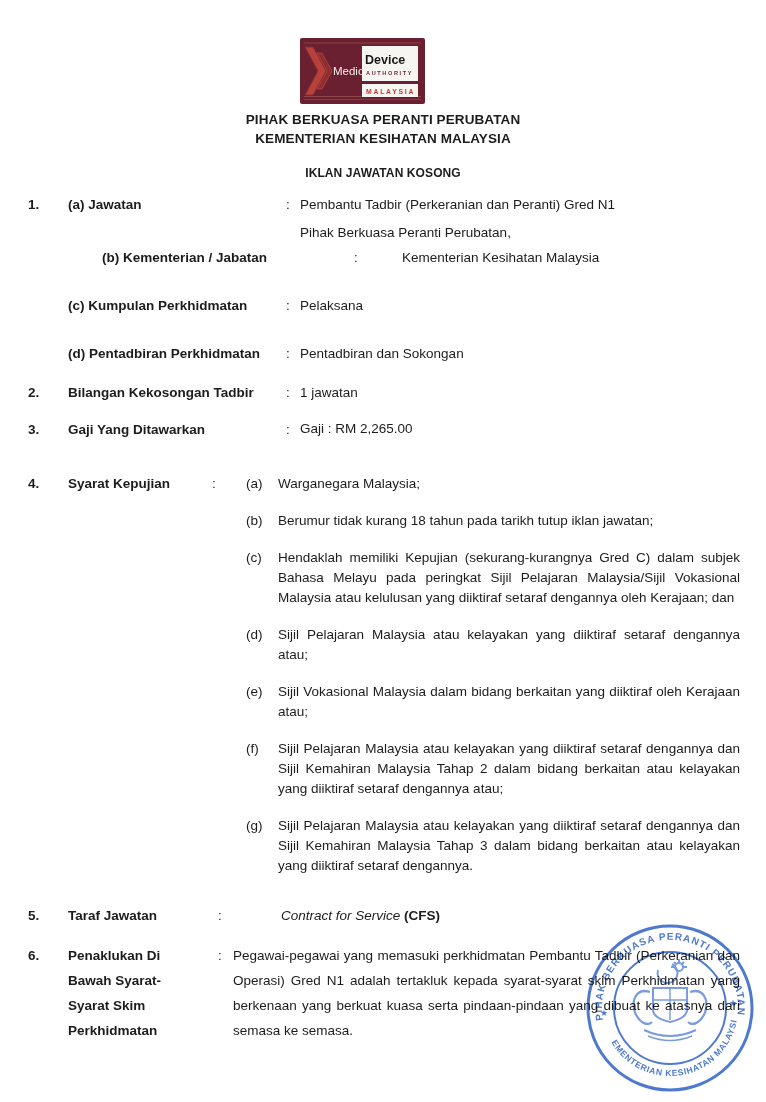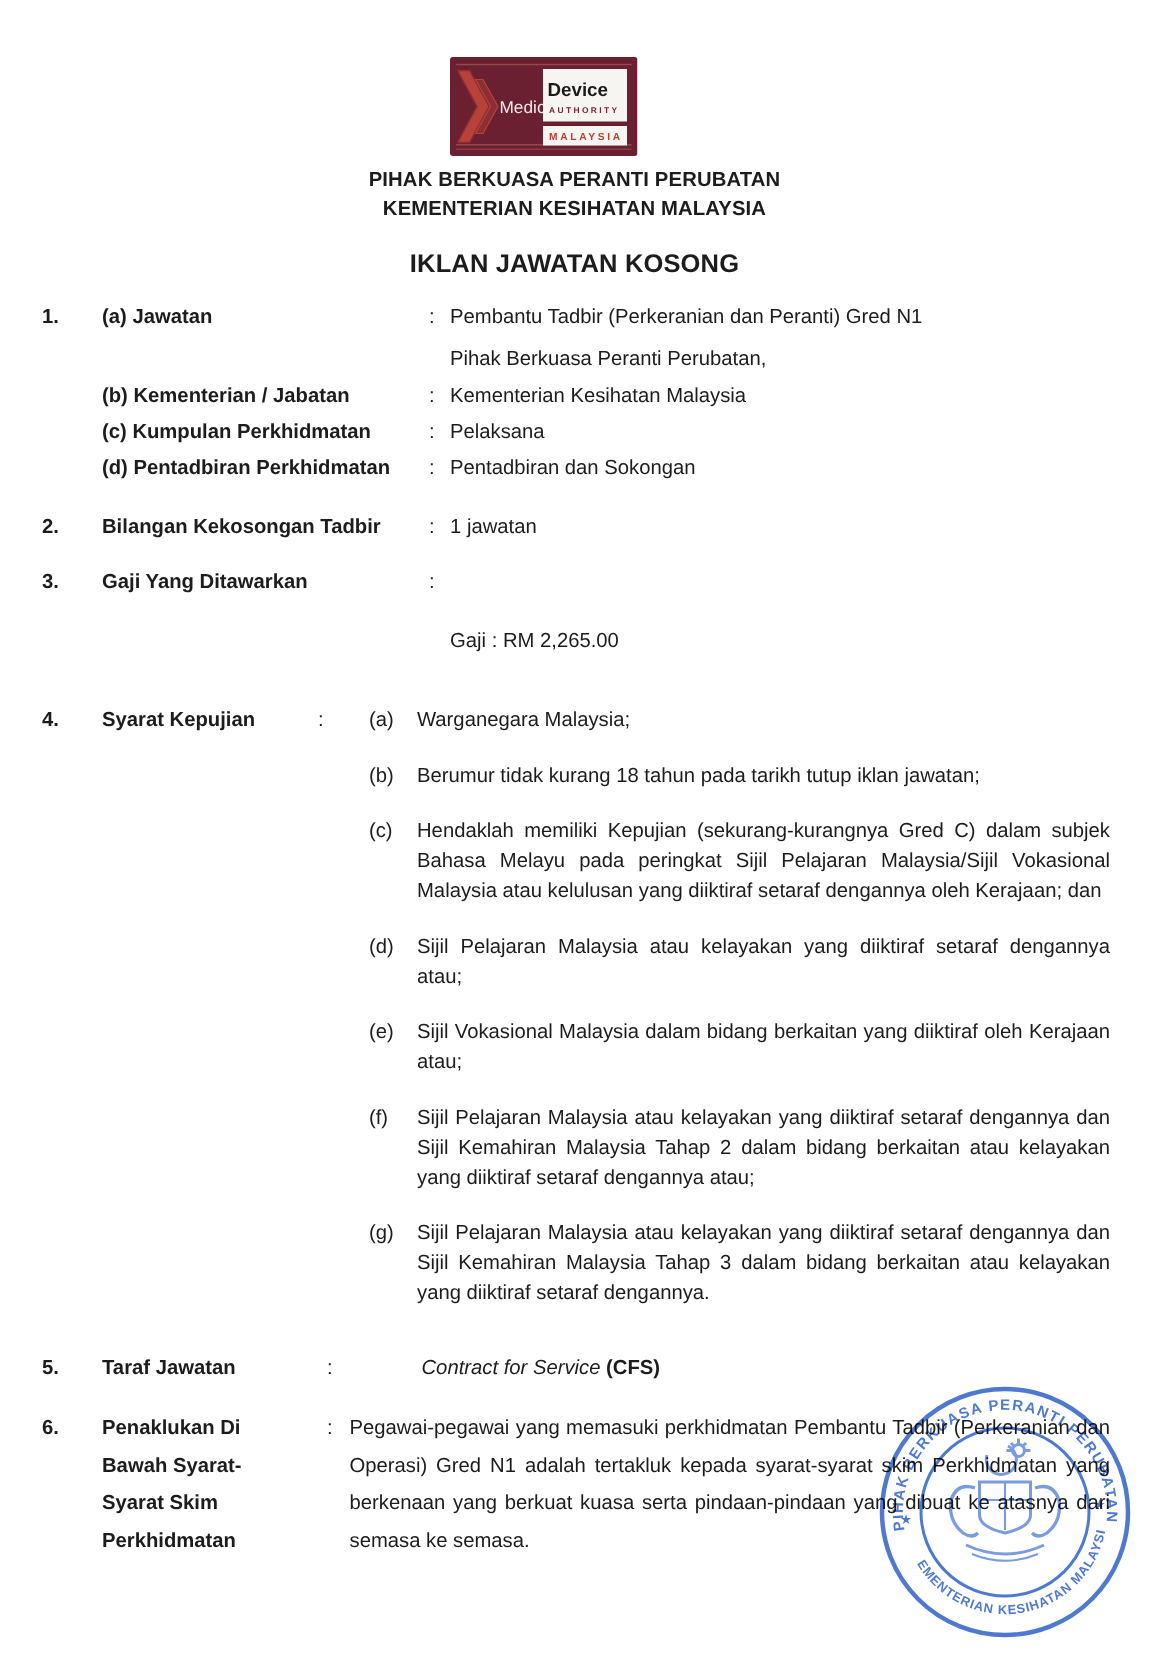--- a/index.html
+++ b/index.html
@@ -8,41 +8,41 @@
     width:766px; height:1102px; position:relative; overflow:hidden;
     font-family:"Liberation Sans", sans-serif;
     color:#1c1c1c; font-size:13.5px;
   }
   .page { position:relative; width:766px; height:1102px; }
 
   
   .header { text-align:center; padding-top:38px; }
   .logo-wrap { display:flex; justify-content:center; margin-left:-42px; }
   .org { font-weight:bold; font-size:13.5px; line-height:19px; margin-top:6px; letter-spacing:.1px; }
-  .doc-title { font-weight:bold; font-size:17px; margin-top:18px; letter-spacing:.1px; }
+  .doc-title { font-weight:bold; font-size:12px; margin-top:18px; letter-spacing:.1px; }
 
   
   .content { margin-top:15px; }
   .row { display:grid; padding-left:28px; padding-right:26px; align-items:start; }
   .row-a  { grid-template-columns:40px 218px 14px 1fr; }   
   .row-b  { grid-template-columns:40px 144px 14px 1fr; }   
   .row-c  { grid-template-columns:40px 150px 15px 1fr; }   
   .num { font-weight:bold; }
   .lbl { font-weight:bold; }
   .colon { text-align:left; }
   .val { }
   .line-h20 { line-height:20px; }
   .line-h25 { line-height:25px; }
   .justify { text-align:justify; }
-  .note { line-height:18px;margin-top:40px; }
-  .mt5  { margin-top:5px; }
+  .note { line-height:18px; }
+  .mt5  { margin-top:5px;gap:34px; }
   .mt8  { margin-top:8px; }
   .mt17 { margin-top:17px; }
   .mt19 { margin-top:19px; }
-  .mt20 { margin-top:4px; }
+  .mt20 { margin-top:28px; }
   .mt30 { margin-top:30px; }
   .mt34 { margin-top:34px; }
   .pre-line { white-space:pre-line; line-height:25px; }
 
   
   .syarat-items { padding-left:20px; }
   .syarat-item { display:grid; grid-template-columns:32px 1fr; margin-bottom:17px; }
   .syarat-item:last-child { margin-bottom:0; }
   .syarat-text { text-align:justify; line-height:20px; }
 

